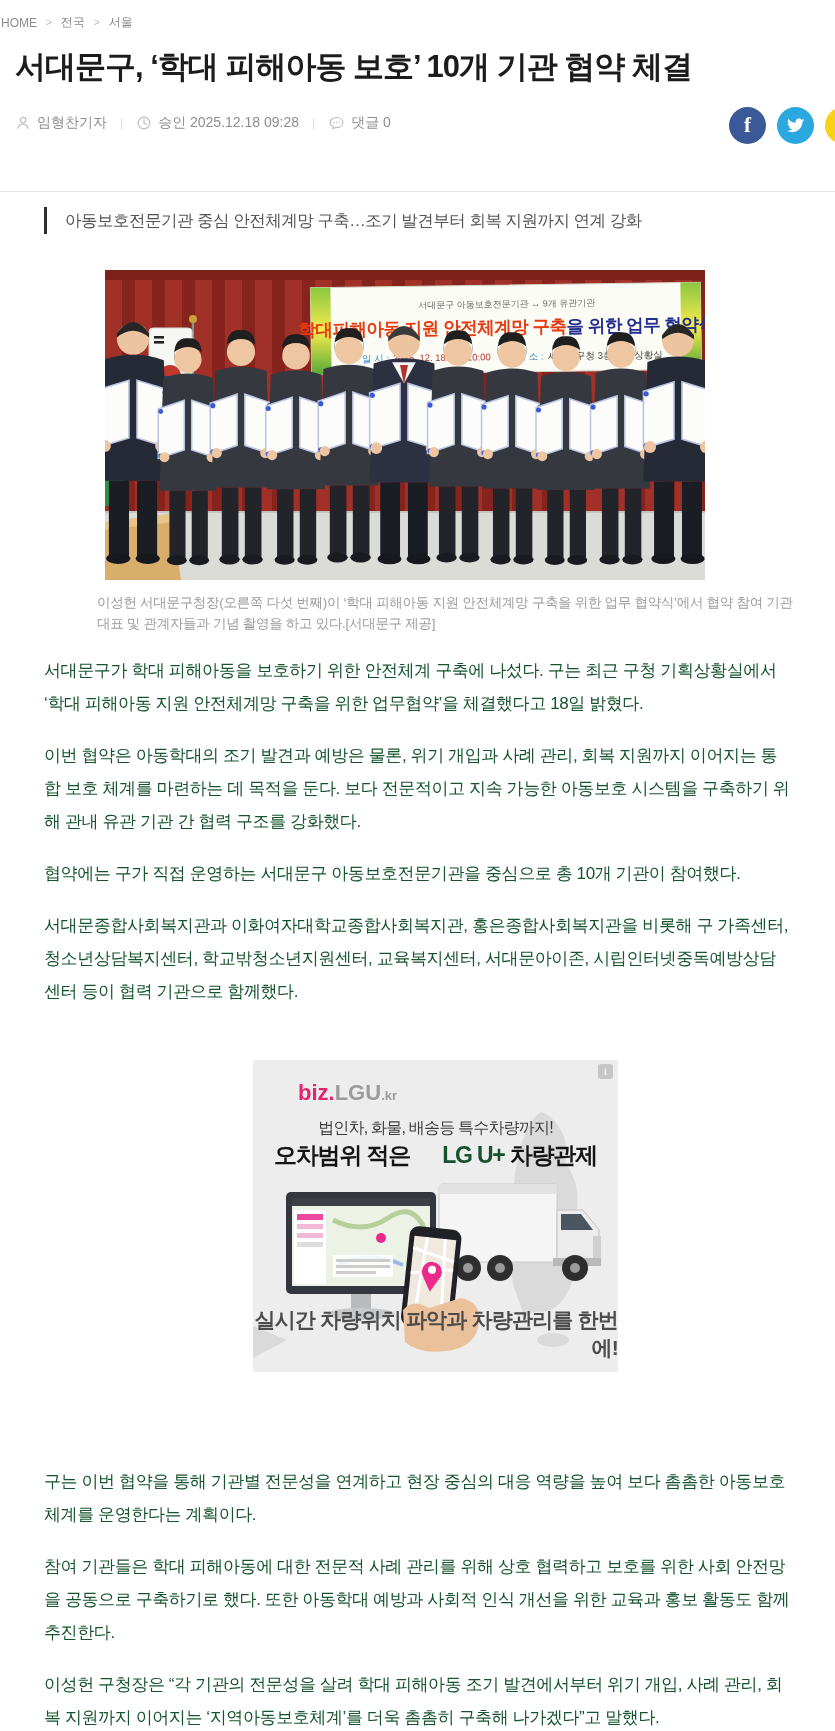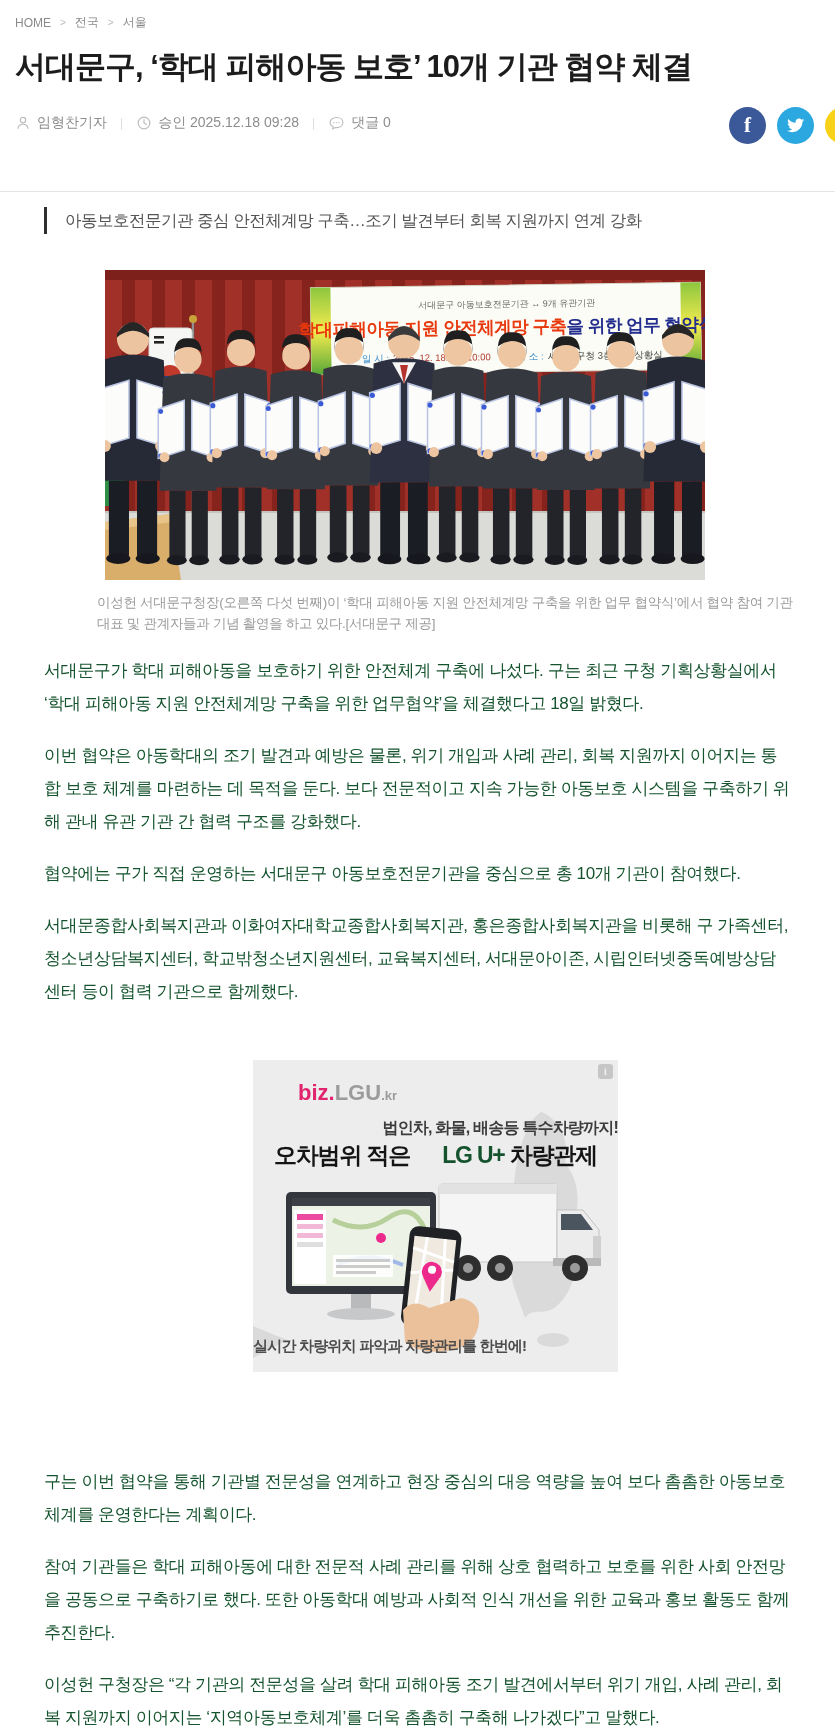--- a/index.html
+++ b/index.html
@@ -1,21 +1,21 @@
 <!DOCTYPE html>
 <html><head>
 <meta charset="utf-8">
 <style>
   html,body { margin:0; padding:0; }
   body {
     width:835px; height:1731px; overflow:hidden; background:#fff;
     font-family:"Liberation Sans","DejaVu Sans",sans-serif; position:relative;
   }
   
-  .breadcrumb { padding:14px 0 0 15px; font-size:12px; color:#8a8a8a;
+  .breadcrumb { padding:14px 0 0 1px; font-size:12px; color:#8a8a8a;
     display:flex; align-items:center; gap:9px; }
   .breadcrumb .crumb { color:#8a8a8a; text-decoration:none; cursor:pointer; }
   .breadcrumb .sep { color:#bcbcbc; font-size:10px; }
   
   h1.title { margin:16px 15px 0; font-size:31px; font-weight:700; color:#1c1c1c;
     letter-spacing:-1px; line-height:1.3; }
   
   .byline-row { position:relative; margin:18px 15px 0; height:42px; }
   .meta-group { display:flex; align-items:center; gap:13px; padding-top:9px;
     color:#8d8d8d; font-size:14px; }
@@ -47,27 +47,27 @@
     background:#ededed; cursor:pointer; }
   .ad svg.ad-art { position:absolute; left:0; top:0; }
   .ad-info { position:absolute; top:4px; right:5px; width:15px; height:15px;
     background:#c6c6c6; color:#f2f2f2; border-radius:3px; font-size:10px;
     font-weight:700; display:flex; align-items:center; justify-content:center;
     font-family:"Liberation Serif",serif; }
   .ad-logo { position:absolute; top:20px; left:45px; font-weight:700; }
   .ad-logo .biz { color:#e2246e; font-size:22px; }
   .ad-logo .lgu { color:#9b9b9b; font-size:22px; }
   .ad-logo .kr  { color:#9b9b9b; font-size:13px; }
-  .ad-line1 { position:absolute; top:58px; width:100%; text-align:right;
-    font-size:16px; color:#3c3c3c; letter-spacing:-0.8px; font-weight:700; }
+  .ad-line1 { position:absolute; top:58px; width:100%; text-align:center;
+    font-size:16px; color:#3c3c3c; letter-spacing:-0.8px; font-weight:400; }
   .ad-line2 { position:absolute; top:80px; width:100%; text-align:center;
     font-size:23px; font-weight:800; color:#141414; letter-spacing:-1.2px; }
   .ad-line2 .brand { color:#14532d;margin-left:27px; }
-  .ad-bottom { position:absolute; bottom:16px; width:100%; text-align:left;
-    font-size:15px; font-weight:700; color:#4c4c4c; letter-spacing:-0.8px; }
+  .ad-bottom { position:absolute; bottom:10px; width:100%; text-align:right;
+    font-size:21px; font-weight:700; color:#4c4c4c; letter-spacing:-0.8px; }
 </style>
 </head>
 <body>
 
 <div class="page">
 
   <nav class="breadcrumb">
     <a class="crumb">HOME</a>
     <span class="sep">&gt;</span>
     <a class="crumb">전국</a>

